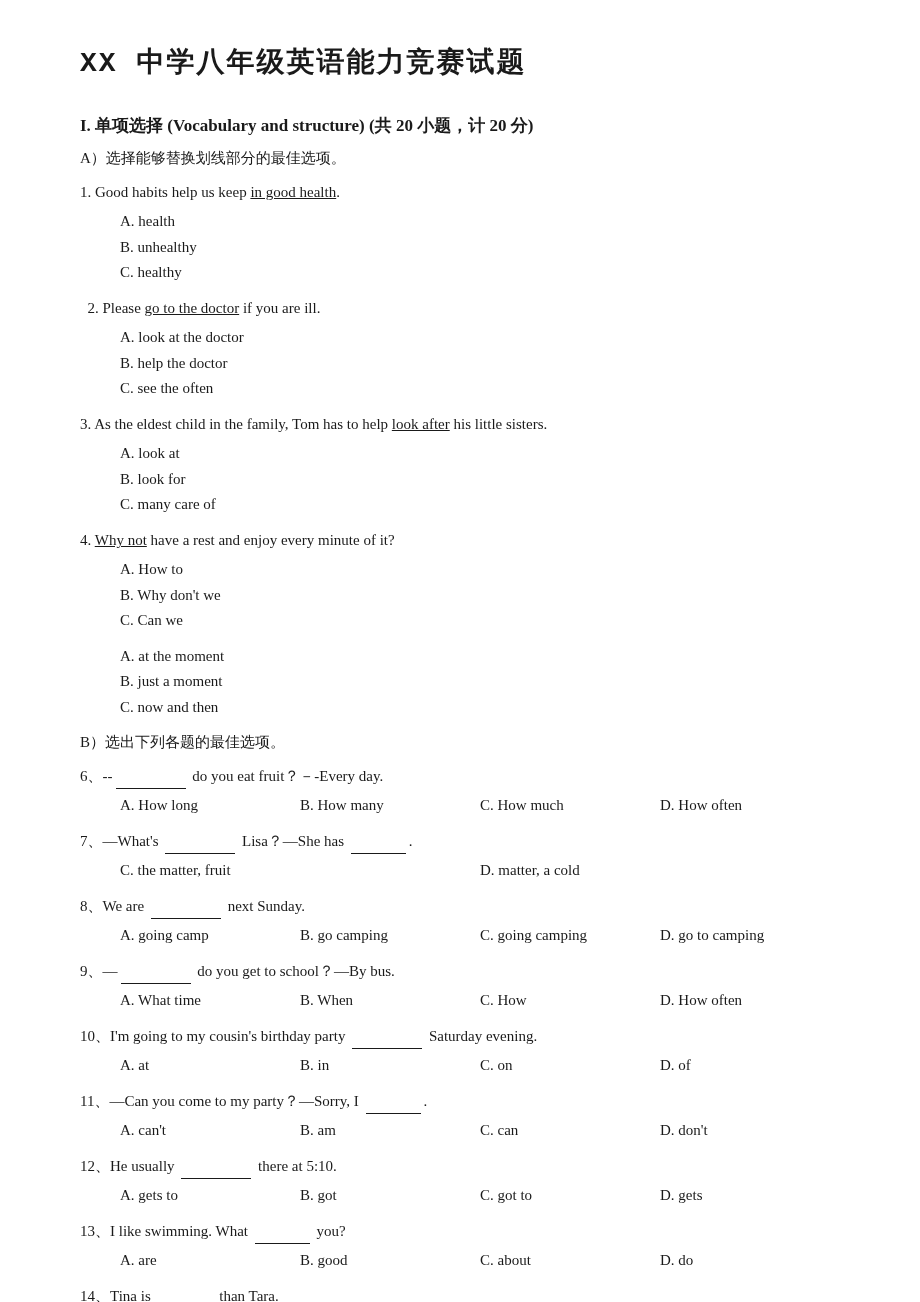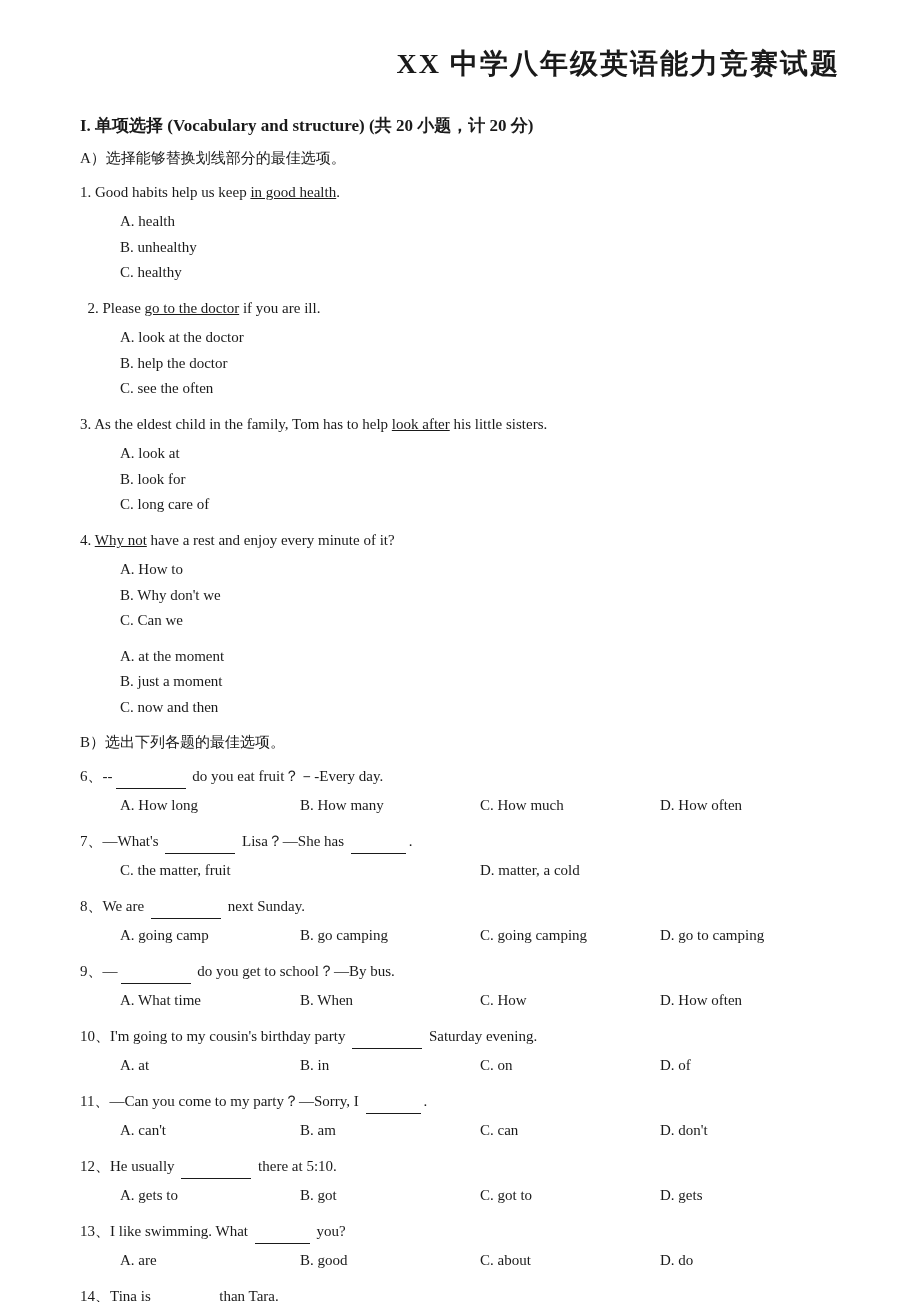--- a/index.html
+++ b/index.html
@@ -11,25 +11,25 @@
       background: #ffffff;
       font-family: "SimSun", "宋体", serif;
       font-size: 16px;
       color: #1a1a1a;
       width: 920px;
       min-height: 1302px;
       padding: 40px 80px 60px 80px;
       line-height: 1.7;
     }
     .page-title {
-      text-align: right;
+      text-align: left;
       font-size: 28px;
       font-weight: bold;
       margin-bottom: 24px;
-      font-family: Liberation Serif, serif;
+      font-family: Liberation Mono, monospace;
       letter-spacing: 2px;
     }
     .section-heading {
       font-size: 17px;
       font-weight: bold;
       margin-bottom: 6px;
     }
     .sub-heading {
       font-size: 15px;
       margin-bottom: 8px;
@@ -107,21 +107,21 @@
     <span>B. help the doctor</span>
     <span>C. see the often</span>
   </div>
 </div>
 
 <div class="question-block">
   <div class="question-text">3. As the eldest child in the family, Tom has to help <u>look after</u> his little sisters.</div>
   <div class="options-three-col">
     <span>A. look at</span>
     <span>B. look for</span>
-    <span>C. long care of</span>
+    <span>C. many care of</span>
   </div>
 </div>
 
 <div class="question-block">
   <div class="question-text">4. <u>Why not</u> have a rest and enjoy every minute of it?</div>
   <div class="options-three-col">
     <span>A. How to</span>
     <span>B. Why don't we</span>
     <span>C. Can we</span>
   </div>

